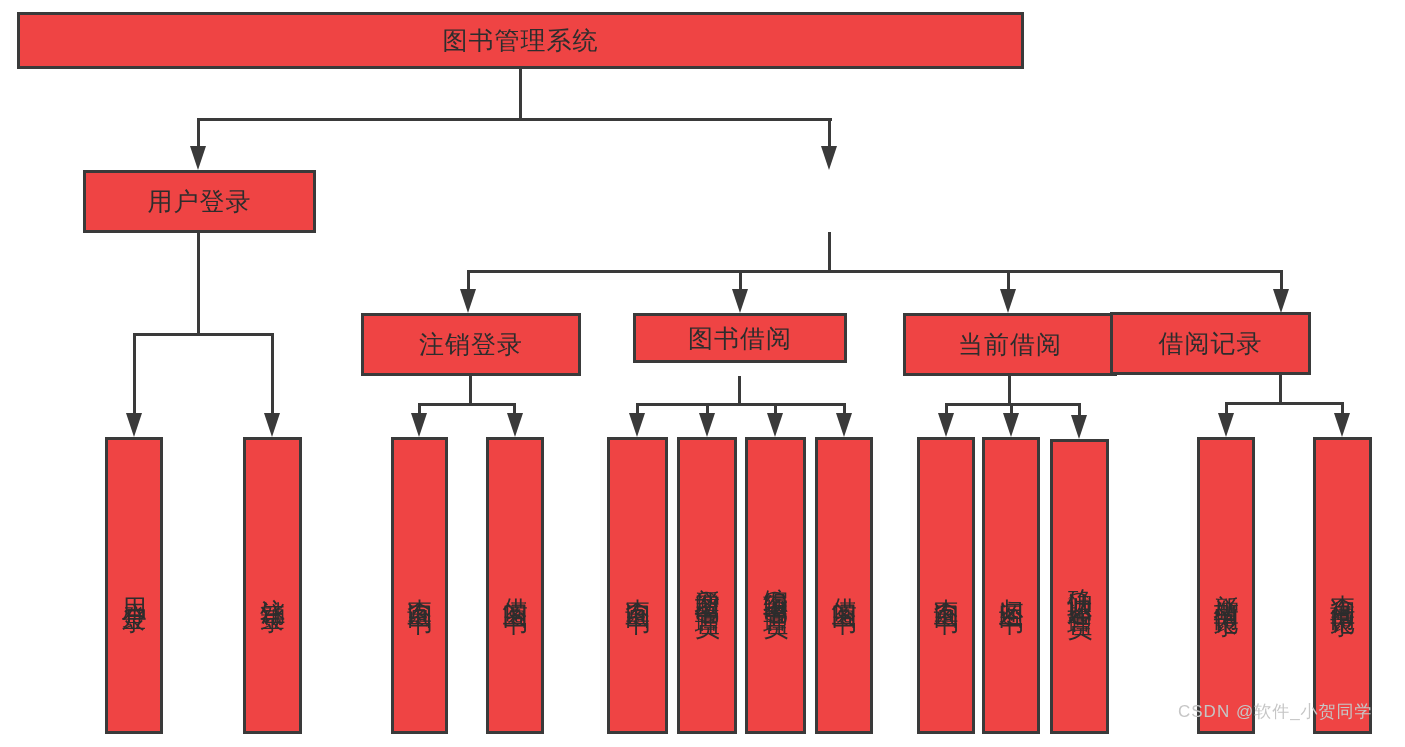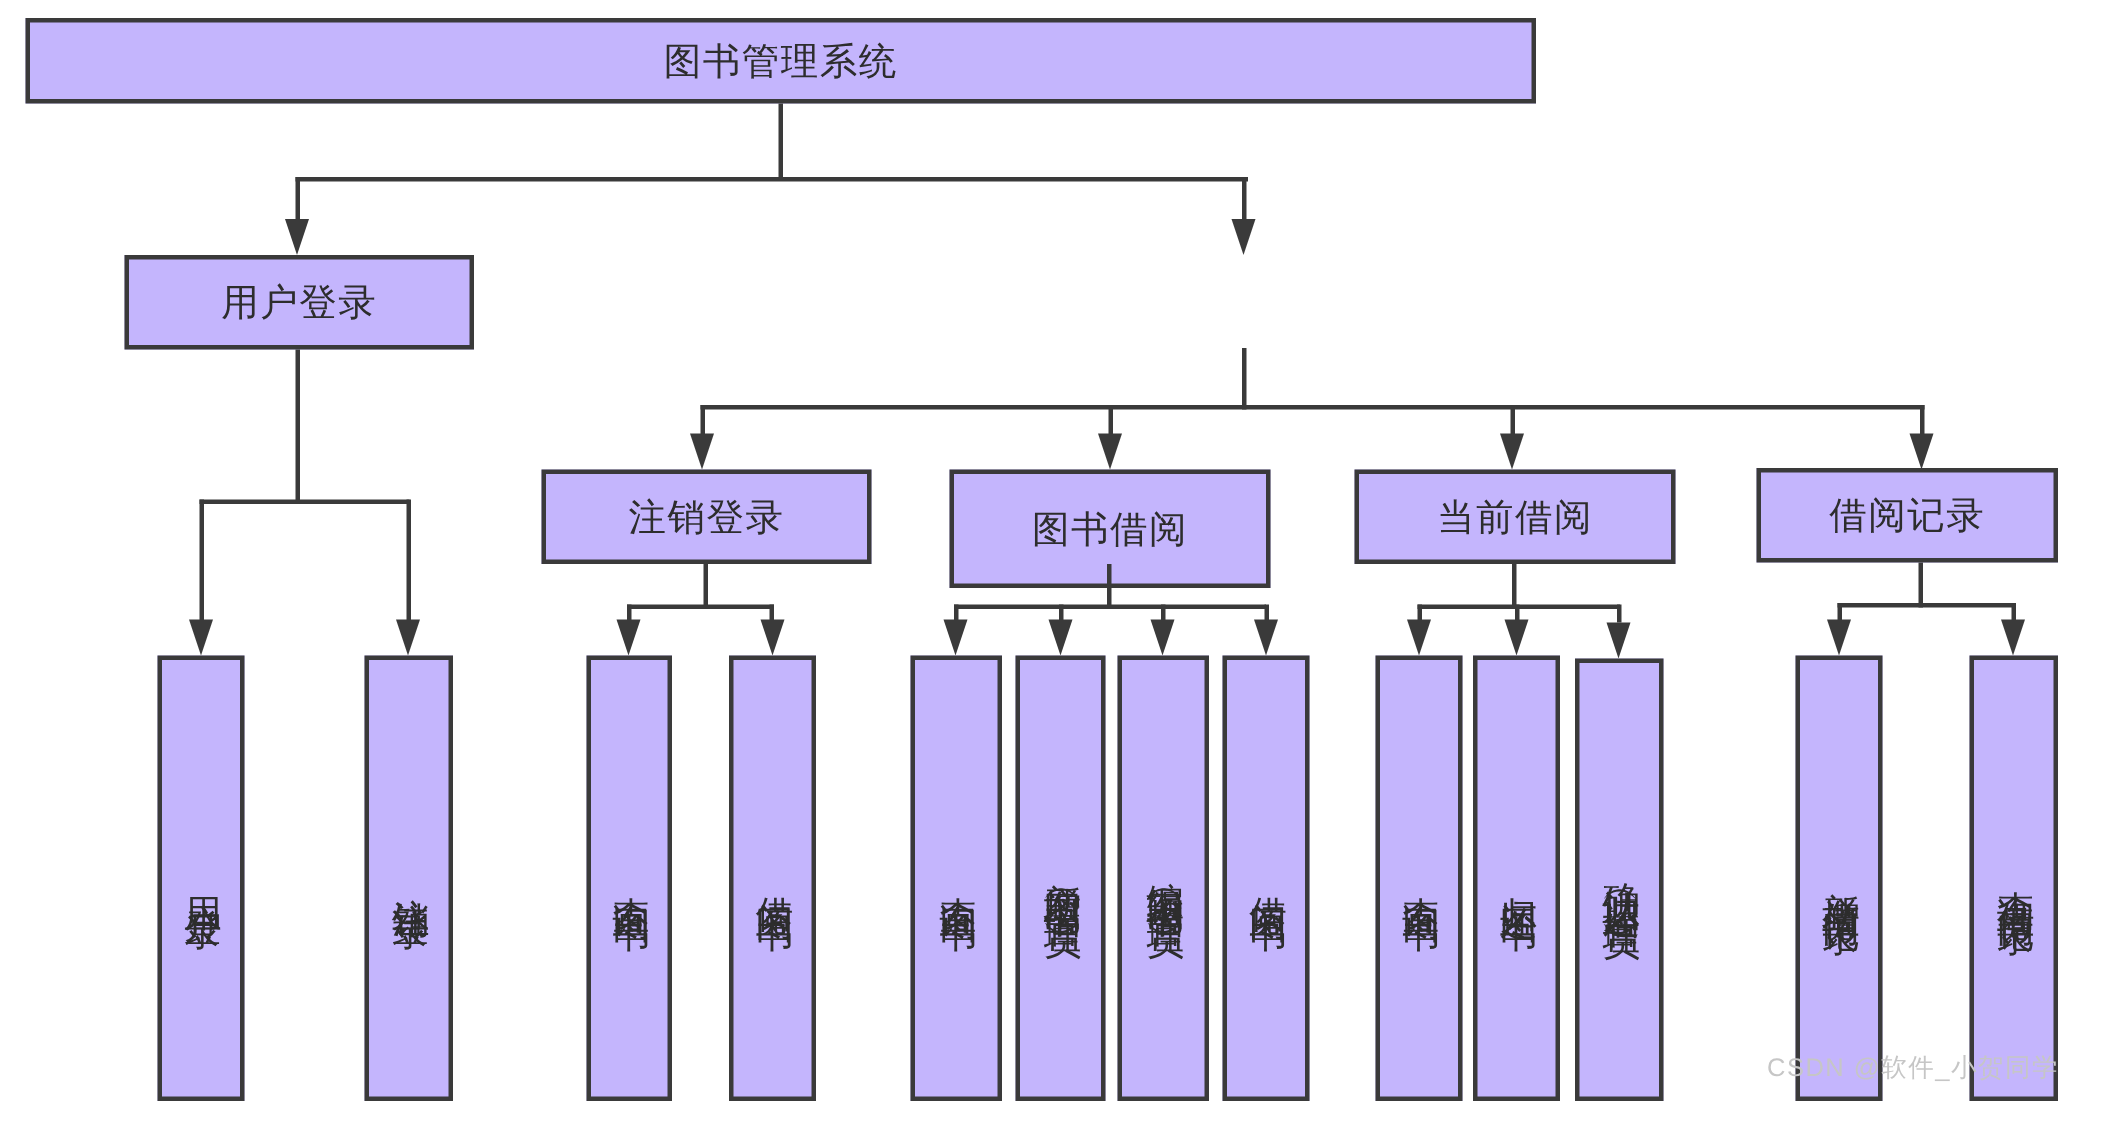--- a/index.html
+++ b/index.html
@@ -1,21 +1,21 @@
 <!DOCTYPE html>
 <html><head>
 <meta charset="utf-8">
 <style>
   html,body{margin:0;padding:0;background:#ffffff;}
   .canvas{
     position:relative;width:1405px;height:747px;background:#ffffff;
     font-family:"Liberation Sans", sans-serif;overflow:hidden;
   }
   .node{
-    position:absolute;box-sizing:border-box;border:3px solid #3a3a3a;background:#c4b5fd;
+    position:absolute;box-sizing:border-box;border:3px solid #3a3a3a;background:#ef4444;
     display:flex;align-items:center;justify-content:center;color:#2d2d2d;
   }
   .hl{font-size:25px;letter-spacing:1px;white-space:nowrap;}
   .vl{
     writing-mode:vertical-rl;text-orientation:mixed;
     font-size:25px;letter-spacing:4px;line-height:1.1;white-space:nowrap;
   }
   .line{position:absolute;display:block;background:#3a3a3a;}
   .ah{
     position:absolute;display:block;width:0;height:0;
@@ -68,27 +68,27 @@
   <i class="line" style="left:739px;top:270px;width:3px;height:22px"></i>
   <i class="ah" style="left:732px;top:289px"></i>
   <i class="line" style="left:1007px;top:270px;width:3px;height:22px"></i>
   <i class="ah" style="left:1000px;top:289px"></i>
   <i class="line" style="left:1280px;top:270px;width:3px;height:22px"></i>
   <i class="ah" style="left:1273px;top:289px"></i>
 
   <div class="node" style="left:361px;top:313px;width:220px;height:63px">
     <span class="hl">注销登录</span>
   </div>
-  <div class="node" style="left:633px;top:313px;width:214px;height:79px">
+  <div class="node" style="left:633px;top:313px;width:214px;height:50px">
     <span class="hl">图书借阅</span>
   </div>
   <div class="node" style="left:903px;top:313px;width:214px;height:63px">
     <span class="hl">当前借阅</span>
   </div>
-  <div class="node" style="left:1171px;top:312px;width:201px;height:63px">
+  <div class="node" style="left:1110px;top:312px;width:201px;height:63px">
     <span class="hl">借阅记录</span>
   </div>
 
   <i class="line" style="left:469px;top:376px;width:3px;height:29px"></i>
   <i class="line" style="left:418px;top:403px;width:98px;height:3px"></i>
   <i class="line" style="left:418px;top:403px;width:3px;height:12px"></i>
   <i class="ah" style="left:411px;top:413px"></i>
   <i class="line" style="left:513px;top:403px;width:3px;height:12px"></i>
   <i class="ah" style="left:507px;top:413px"></i>
 

